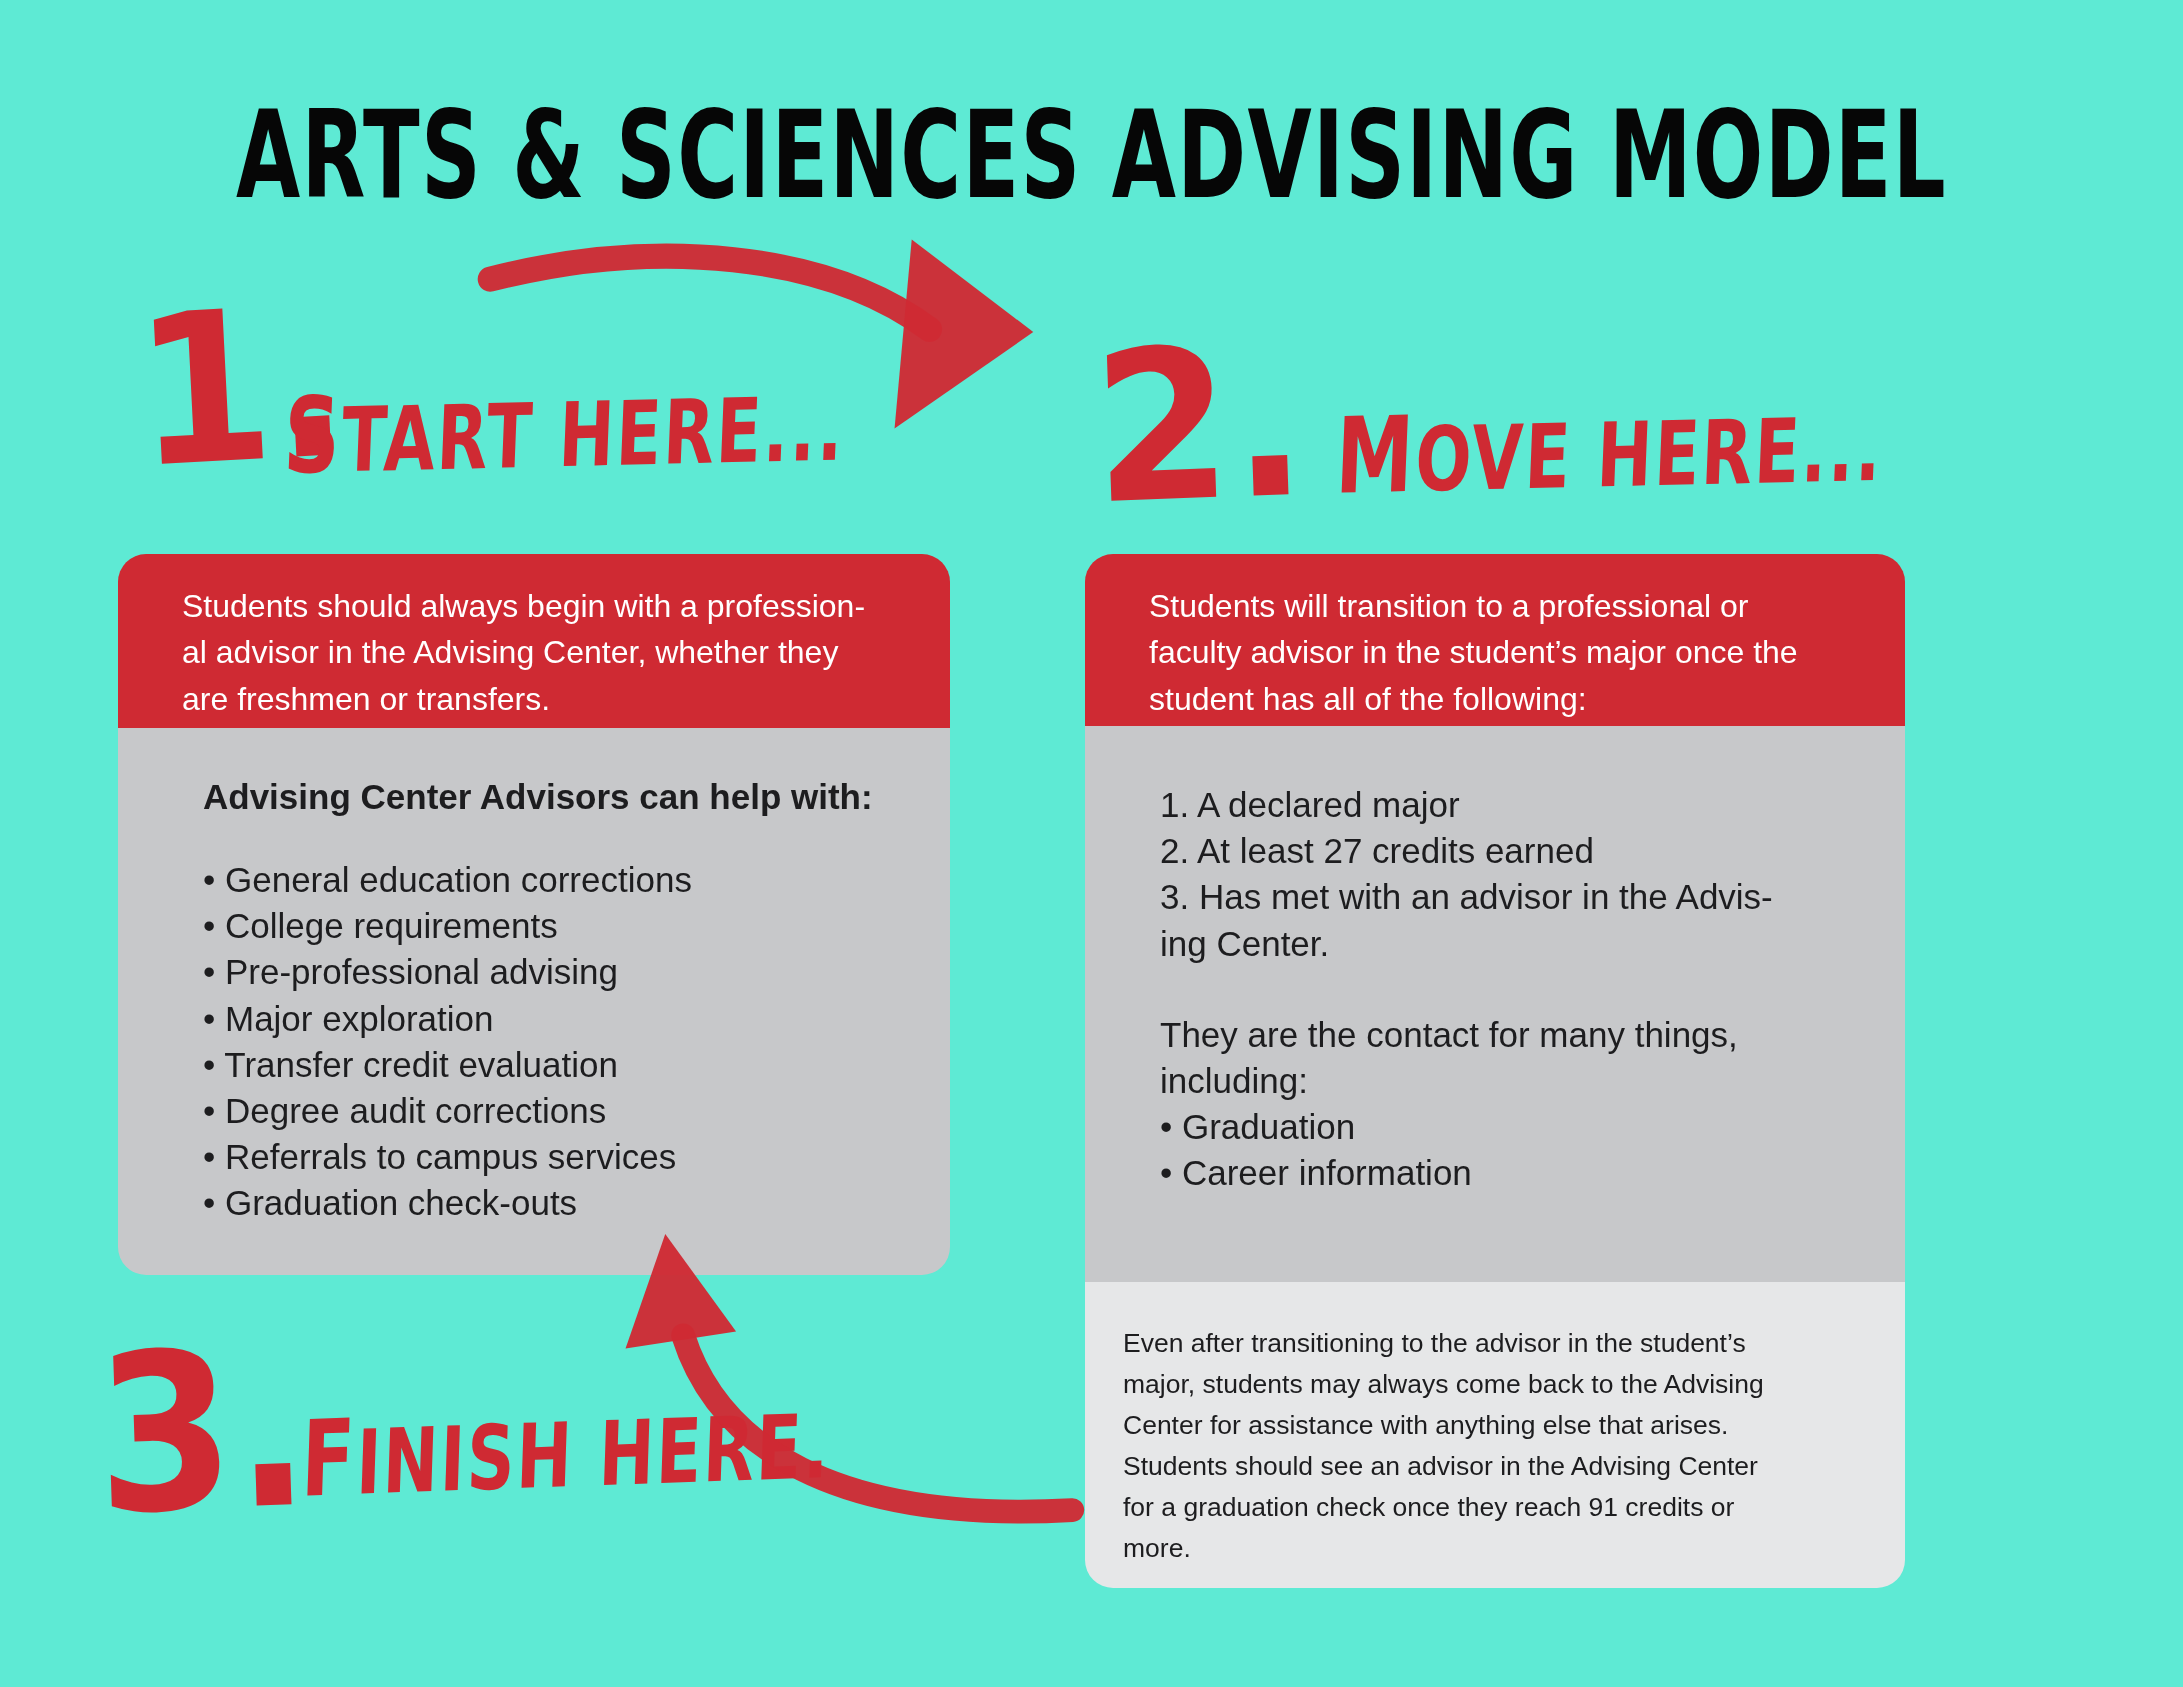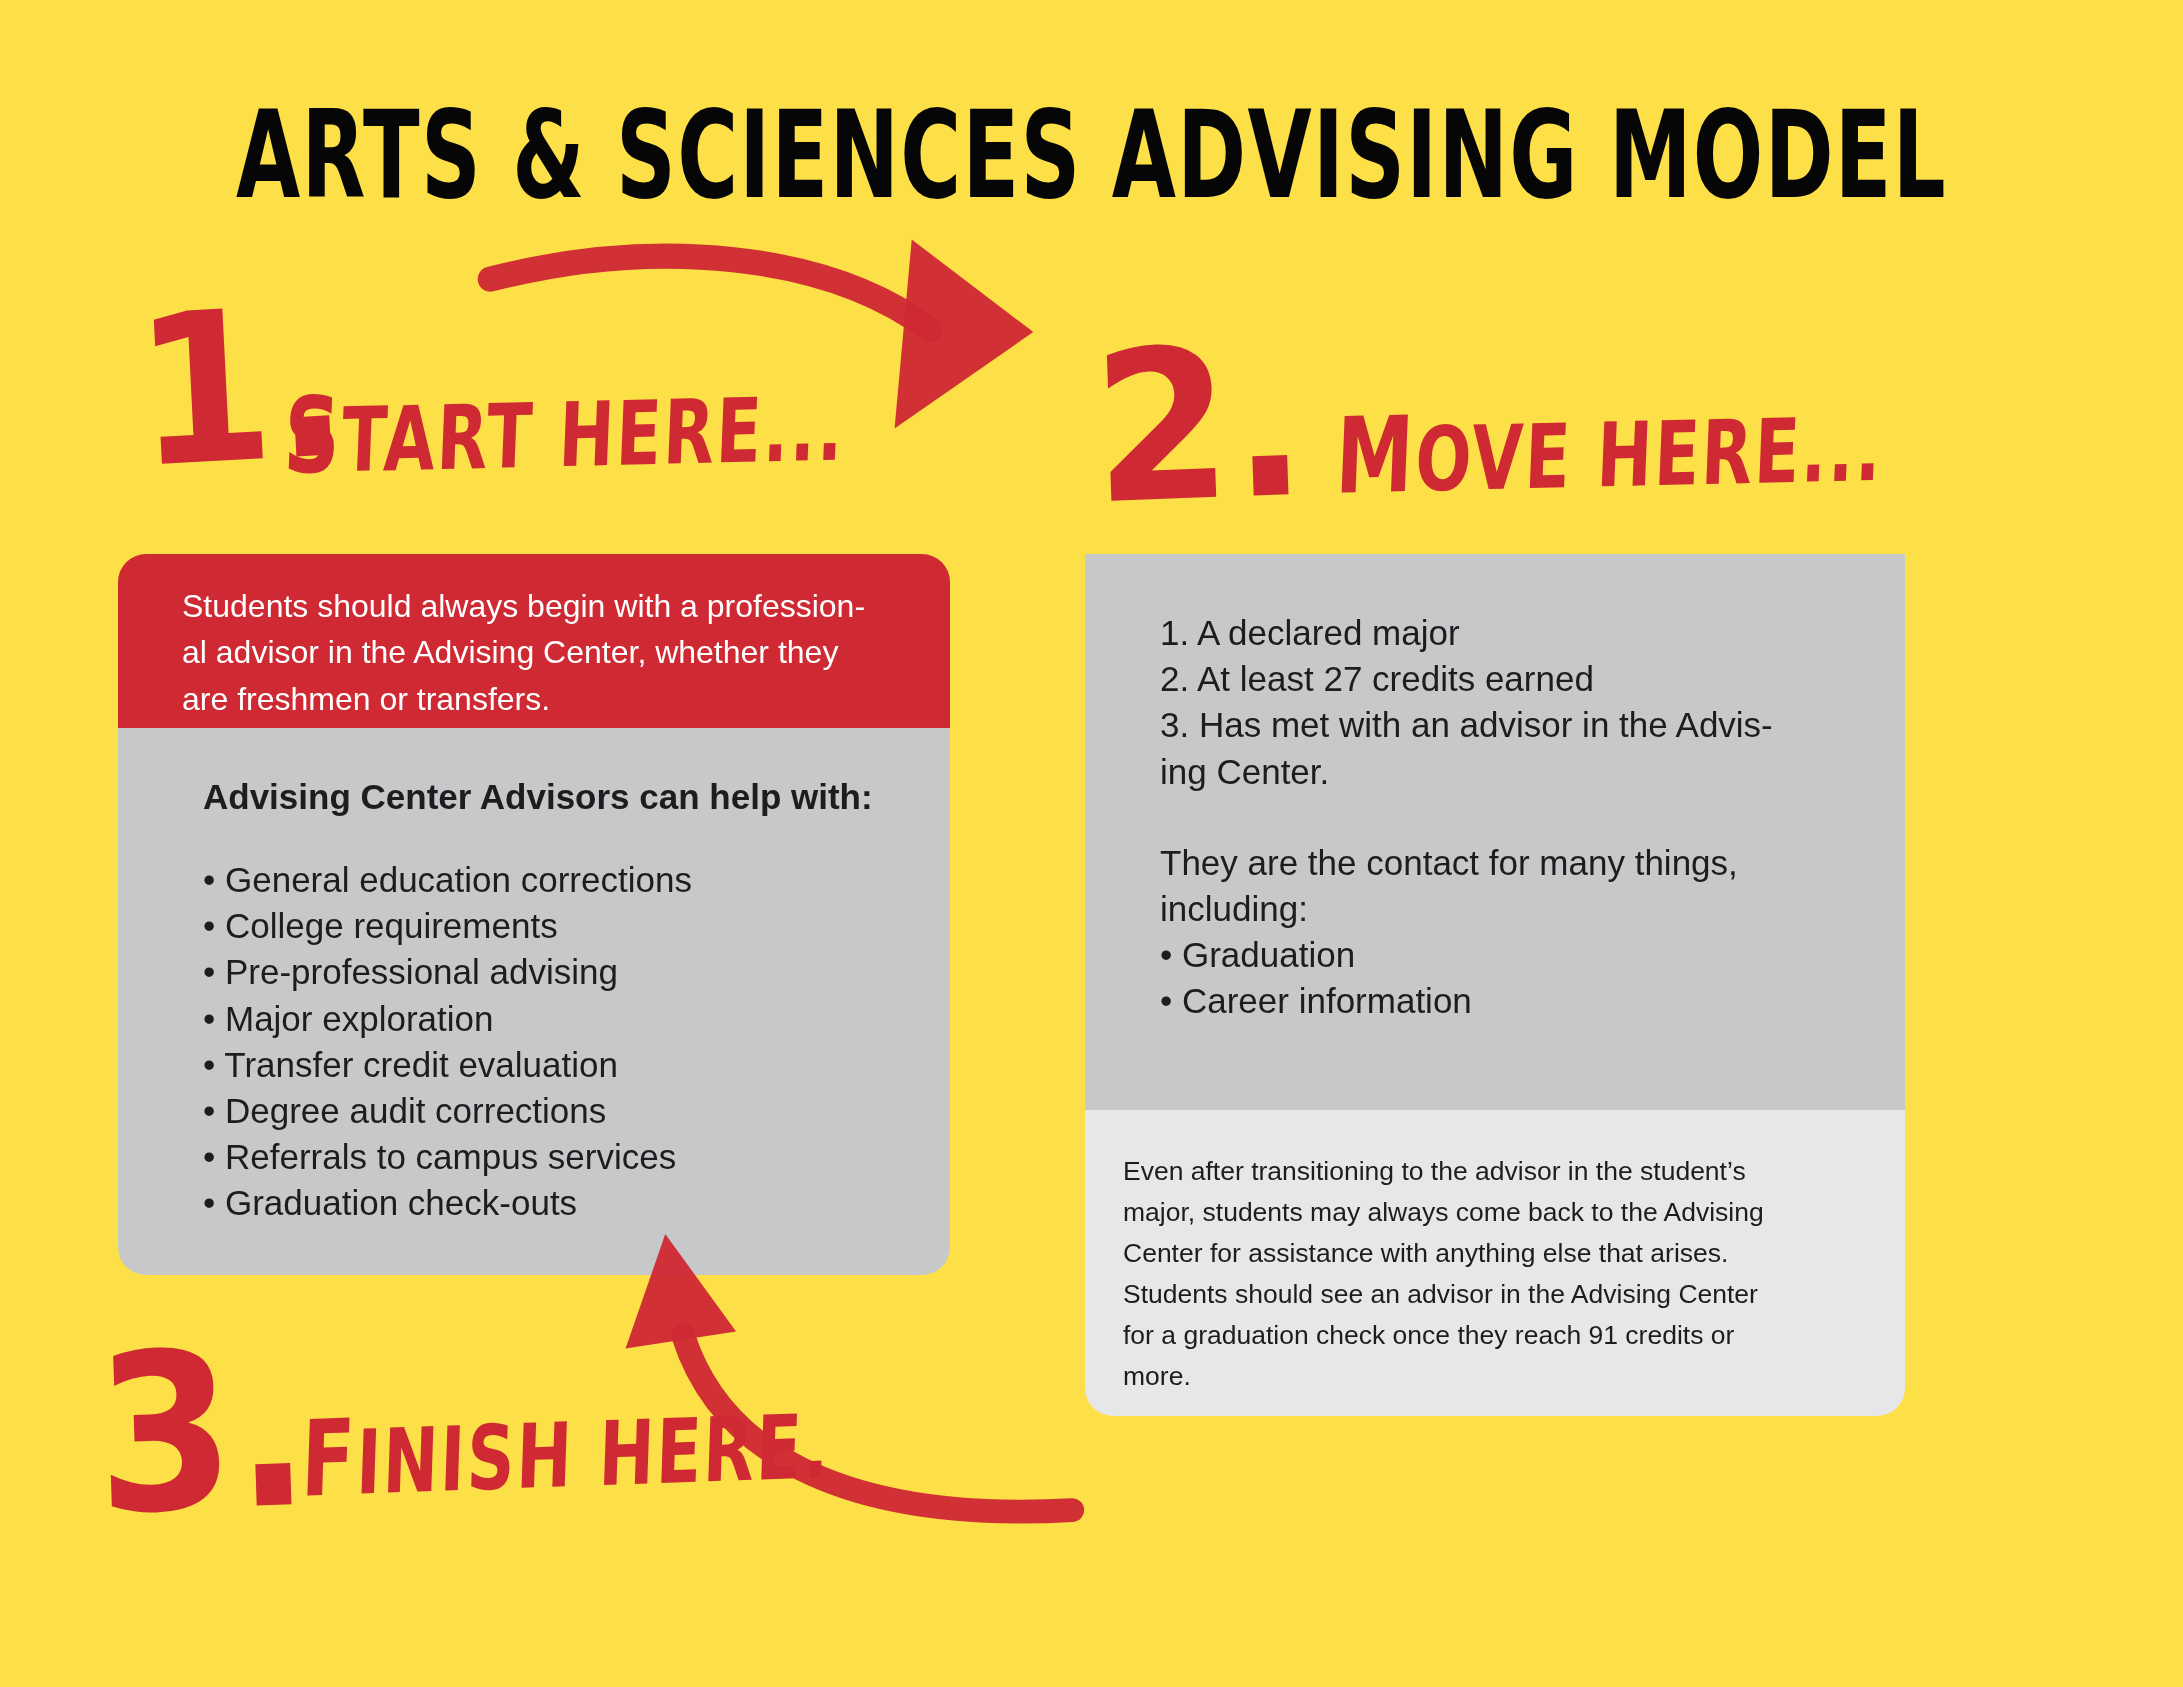--- a/index.html
+++ b/index.html
@@ -1,20 +1,20 @@
 <!DOCTYPE html>
 <html style="font-size:10.6px"><head>
 <meta charset="utf-8">
 <style>
   html, body { margin: 0; padding: 0; background: #ffffff; }
   .page {
     position: relative;
     width: 2183px;
     height: 1687px;
-    background: #fde047;
+    background: #5eead4;
     font-family: "Liberation Sans", sans-serif;
     overflow: hidden;
   }
 
   
   .title {
     position: absolute;
     top: 85px;
     left: 50%;
     margin: 0;
@@ -167,20 +167,25 @@
           <div class="bullet-item">• Major exploration</div>
           <div class="bullet-item">• Transfer credit evaluation</div>
           <div class="bullet-item">• Degree audit corrections</div>
           <div class="bullet-item">• Referrals to campus services</div>
           <div class="bullet-item">• Graduation check-outs</div>
         </div>
     </div>
   </section>
 
   <section class="panel panel-right">
+    <header class="panel-header">
+      <p>Students will transition to a professional or
+faculty advisor in the student’s major once the
+student has all of the following:</p>
+    </header>
     <div class="panel-body">
       <div class="numbered-list">
           <div class="numbered-item">1. A declared major</div>
           <div class="numbered-item">2. At least 27 credits earned</div>
           <div class="numbered-item">3. Has met with an advisor in the Advis-
 ing Center.</div>
         </div>
       <p class="panel-paragraph">They are the contact for many things,
 including:</p>
       <div class="bullet-list">

